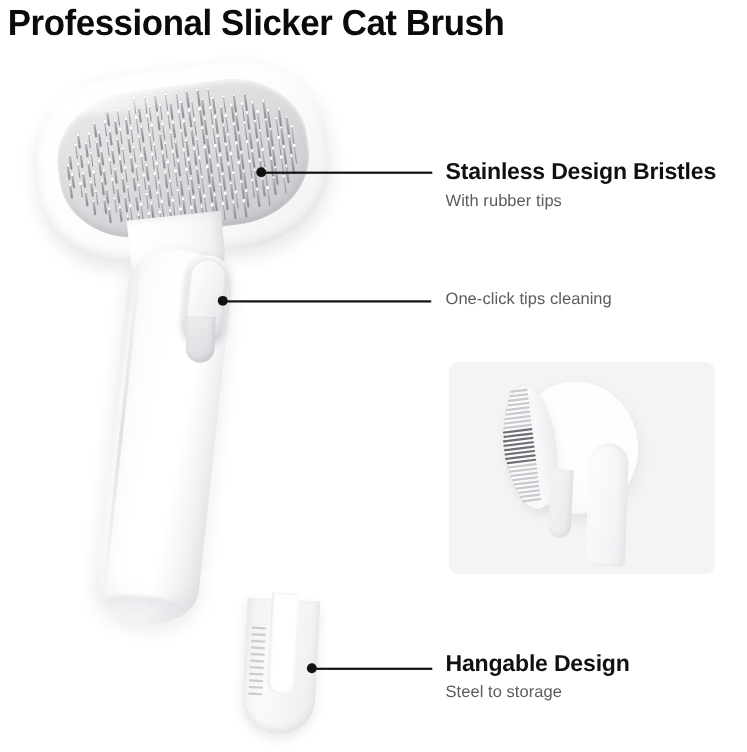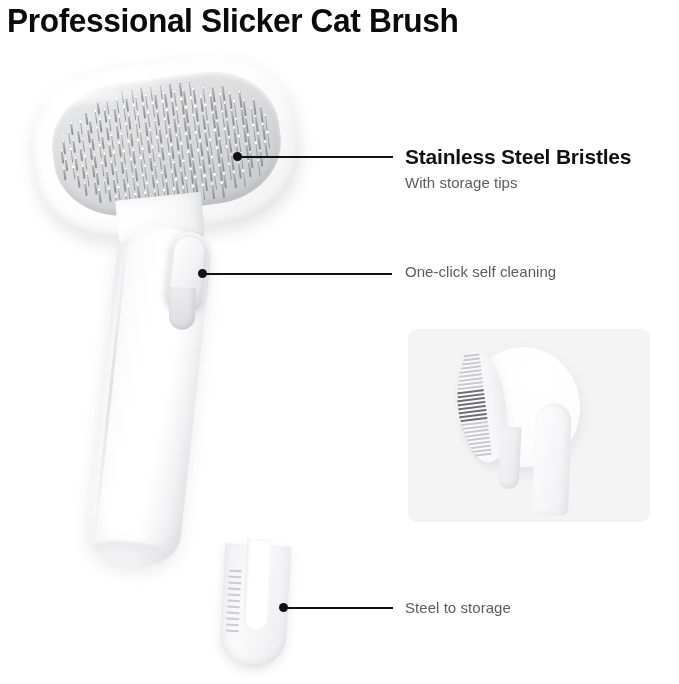--- a/index.html
+++ b/index.html
@@ -899,23 +899,24 @@
 <div class="leader" id="leader-release">
   <div class="lead-dot"></div>
   <div class="lead-line"></div>
 </div>
 <div class="leader" id="leader-hang">
   <div class="lead-dot"></div>
   <div class="lead-line"></div>
 </div>
 
 <div class="callout" id="callout-bristles">
-  <div class="c-title">Stainless Steel Bristles</div>
-  <div class="c-sub">With storage tips</div>
+  <div class="c-title">Stainless Design Bristles</div>
+  <div class="c-sub">With rubber tips</div>
 </div>
 
 <div class="callout" id="callout-release">
-  <div class="c-sub">One-click self cleaning</div>
+  <div class="c-sub">One-click tips cleaning</div>
 </div>
 
 <div class="callout" id="callout-hang">
+  <div class="c-title">Hangable Design</div>
   <div class="c-sub">Steel to storage</div>
 </div>
 
 </body></html>

